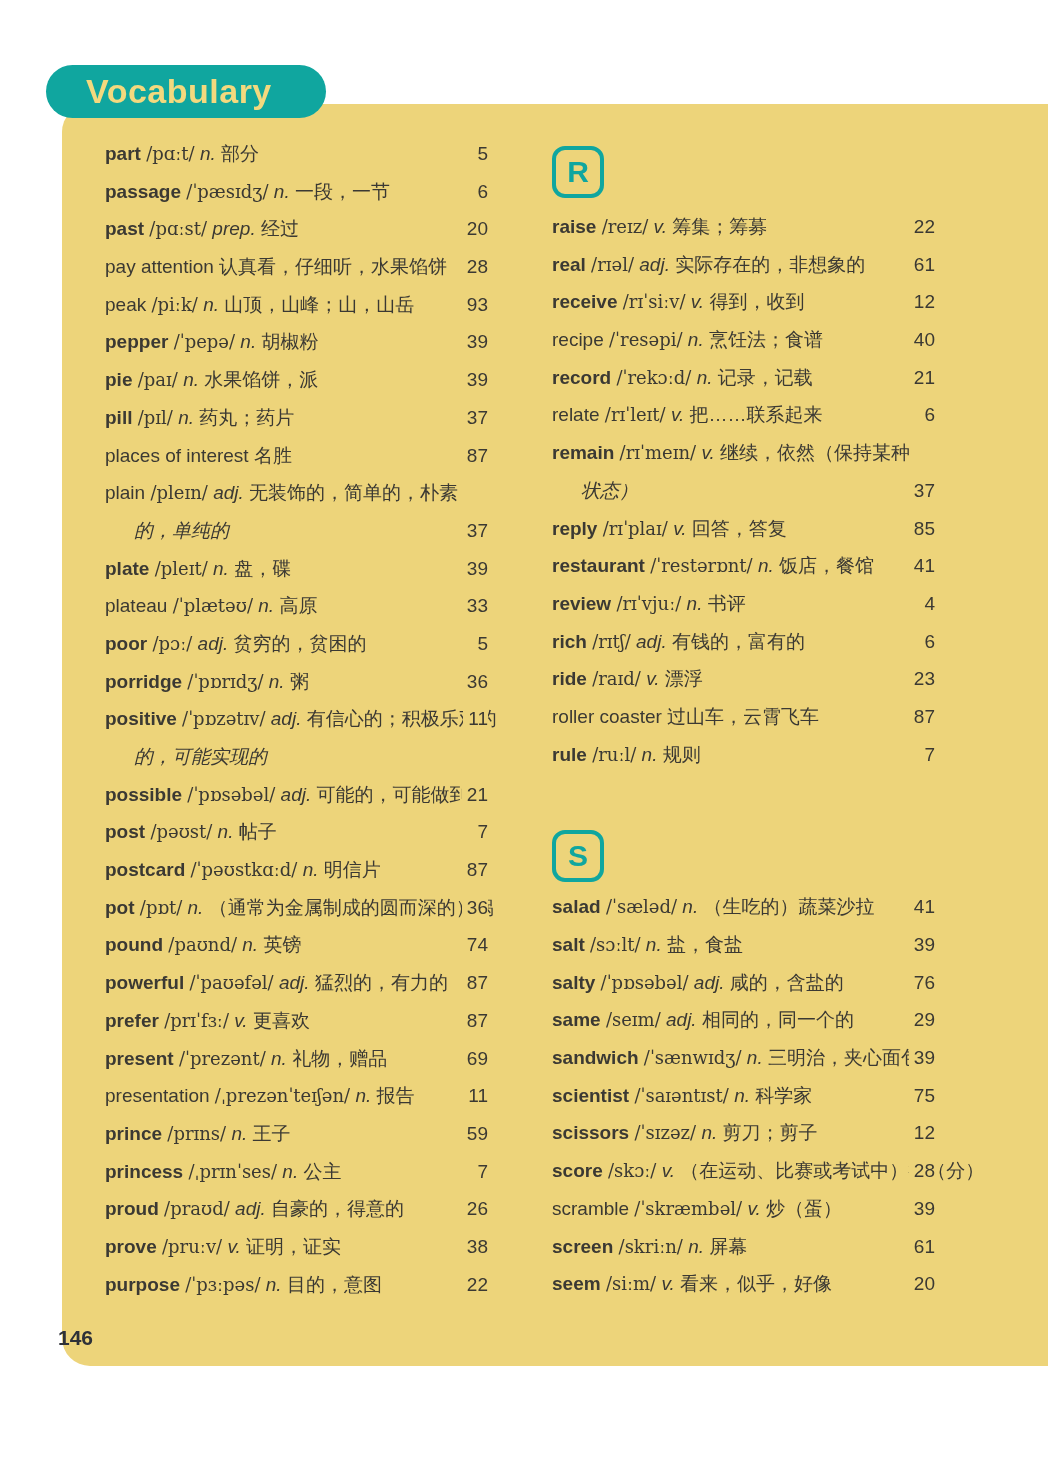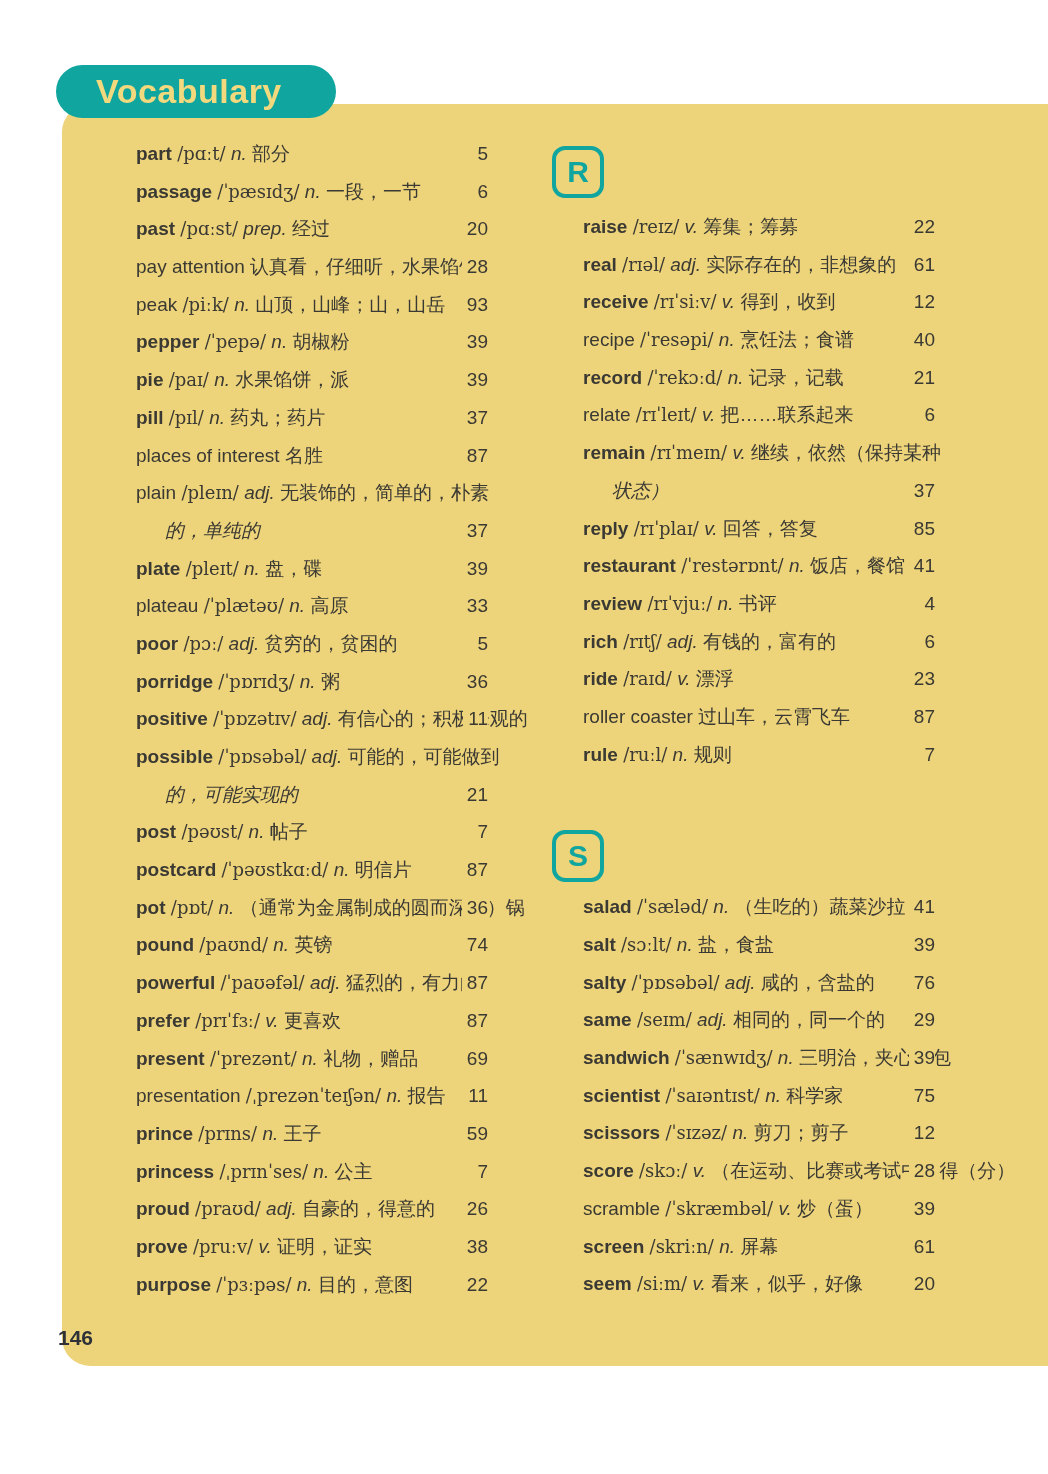--- a/index.html
+++ b/index.html
@@ -12,39 +12,39 @@
   body{
     width:1048px;height:1474px;position:relative;background:#ffffff;
     font-family:"Liberation Sans","DejaVu Sans",sans-serif;color:var(--ink);
     overflow:hidden;
   }
   .panel{
     position:absolute;left:62px;top:104px;width:986px;height:1262px;
     background:var(--panel);border-radius:28px 0 0 28px;
   }
   .pill{
-    position:absolute;left:56px;top:65px;width:280px;height:53px;
+    position:absolute;left:46px;top:65px;width:280px;height:53px;
     background:var(--teal);border-radius:27px;
     display:flex;align-items:center;padding-left:40px;box-sizing:border-box;
   }
   .pill span{
     color:var(--header-text);font-weight:700;font-size:34px;letter-spacing:0.5px;
   }
   .col{position:absolute;width:383px;}
   .col-left{left:43px;top:31px;}
   .col-right{left:490px;top:42px;}
   .badge{
     width:44px;height:44px;border:4px solid var(--teal);border-radius:13px;
     color:var(--teal);font-weight:700;font-size:30px;
     display:flex;align-items:center;justify-content:center;
     margin-bottom:10px;background:transparent;
   }
   .badge-s{margin-top:57px;margin-bottom:6px;}
   .entry{position:relative;}
-  .eline{height:37.7px;line-height:37.7px;white-space:nowrap;font-size:19px;margin-left:31px;}
+  .eline{height:37.7px;line-height:37.7px;white-space:nowrap;font-size:19px;}
   .etext{display:inline;}
   .cont{padding-left:29px;font-style:italic;}
   .word{font-weight:400;}
   .word.bold{font-weight:700;}
   .phon{font-family:"DejaVu Serif","DejaVu Sans",serif;font-size:18px;}
   .pos{font-style:italic;}
   .def{font-size:19px;}
   .enum{
     position:absolute;right:0;bottom:0;height:37.7px;line-height:37.7px;
     font-size:19px;background:var(--panel);padding-left:5px;
@@ -113,22 +113,22 @@
       </div>
       <div class="entry">
         <div class="eline"><span class="etext"><span class="word bold">porridge</span> <span class="phon">/ˈpɒrɪdʒ/</span> <span class="pos">n.</span> <span class="def">粥</span></span></div>
         <span class="enum">36</span>
       </div>
       <div class="entry">
         <div class="eline"><span class="etext"><span class="word bold">positive</span> <span class="phon">/ˈpɒzətɪv/</span> <span class="pos">adj.</span> <span class="def">有信心的；积极乐观的</span></span></div>
         <span class="enum">11</span>
       </div>
       <div class="entry">
+        <div class="eline"><span class="etext cont">的，可能实现的</span></div>
         <div class="eline"><span class="etext"><span class="word bold">possible</span> <span class="phon">/ˈpɒsəbəl/</span> <span class="pos">adj.</span> <span class="def">可能的，可能做到</span></span></div>
-        <div class="eline"><span class="etext cont">的，可能实现的</span></div>
         <span class="enum">21</span>
       </div>
       <div class="entry">
         <div class="eline"><span class="etext"><span class="word bold">post</span> <span class="phon">/pəʊst/</span> <span class="pos">n.</span> <span class="def">帖子</span></span></div>
         <span class="enum">7</span>
       </div>
       <div class="entry">
         <div class="eline"><span class="etext"><span class="word bold">postcard</span> <span class="phon">/ˈpəʊstkɑːd/</span> <span class="pos">n.</span> <span class="def">明信片</span></span></div>
         <span class="enum">87</span>
       </div>

